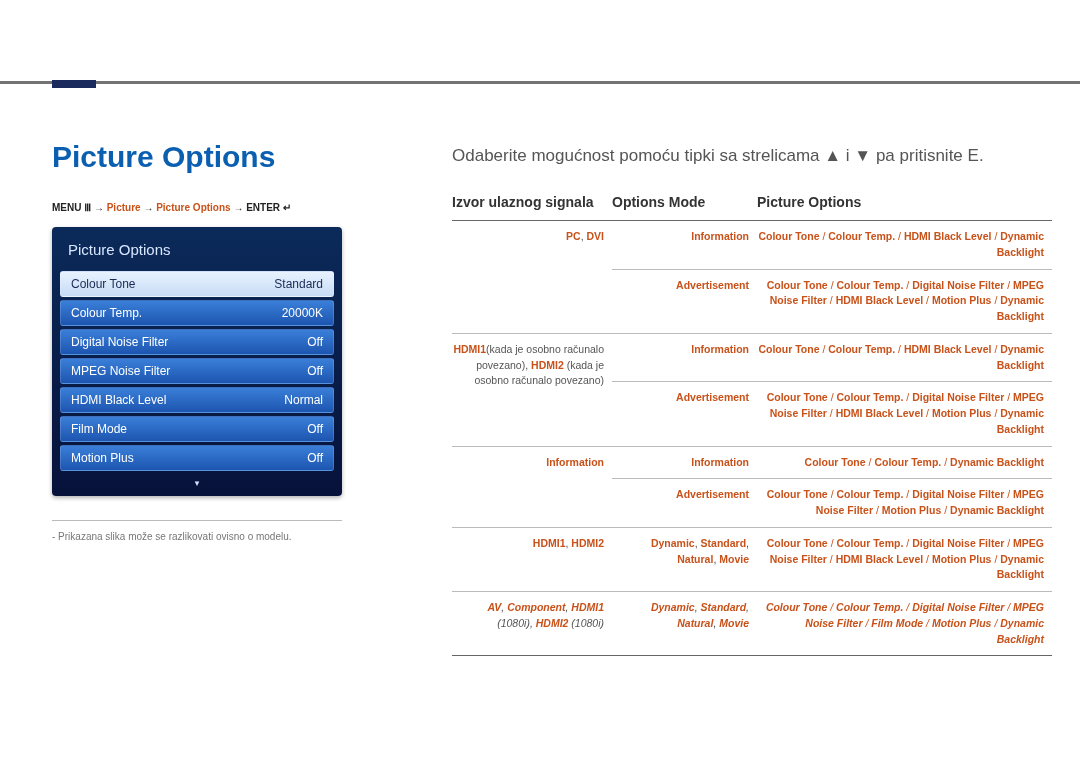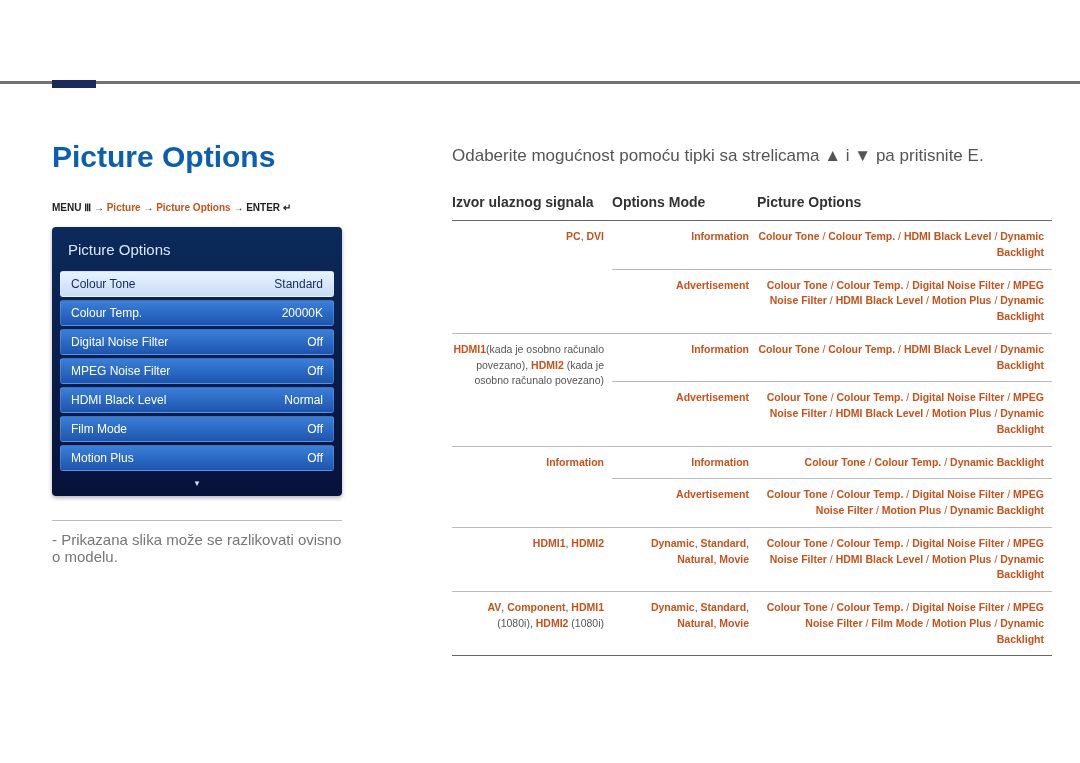--- a/index.html
+++ b/index.html
@@ -84,21 +84,21 @@
     font-size: 9px;
     padding-top: 4px;
   }
   .footnote-rule {
     border: none;
     border-top: 1px solid #bbb;
     margin: 24px 0 10px 0;
     width: 290px;
   }
   .footnote {
-    font-size: 15px;
+    font-size: 10px;
     color: #777;
     width: 290px;
   }
   .desc-line {
     font-size: 17px;
     color: #555;
     margin-bottom: 4px;
   }
   .tbl {
     margin-top: 22px;
@@ -119,21 +119,21 @@
     padding: 8px 8px 8px 0;
     border-bottom: 1px solid #bbb;
     line-height: 1.5;
     text-align: right;
   }
   .tbl td.src { width: 160px; }
   .tbl td.mode { width: 145px; }
   .tbl .hl { color: #c8521a; font-weight: 700; }
   .tbl .sep { color: #c8521a; }
   .tbl .plain { color: #555; }
-  .tbl tr.last td { border-bottom: 1.5px solid #666; }
+  .tbl tr.last td { border-bottom: 1.5px solid #666; font-style: italic; }
   .page-num {
     position: absolute;
     right: 52px;
     bottom: 30px;
     font-size: 28px;
     color: #bbb;
     letter-spacing: 4px;
   }
   .page-wrap { position: relative; height: 763px; }
   .clearfix::after { content:""; display:table; clear:both; }

